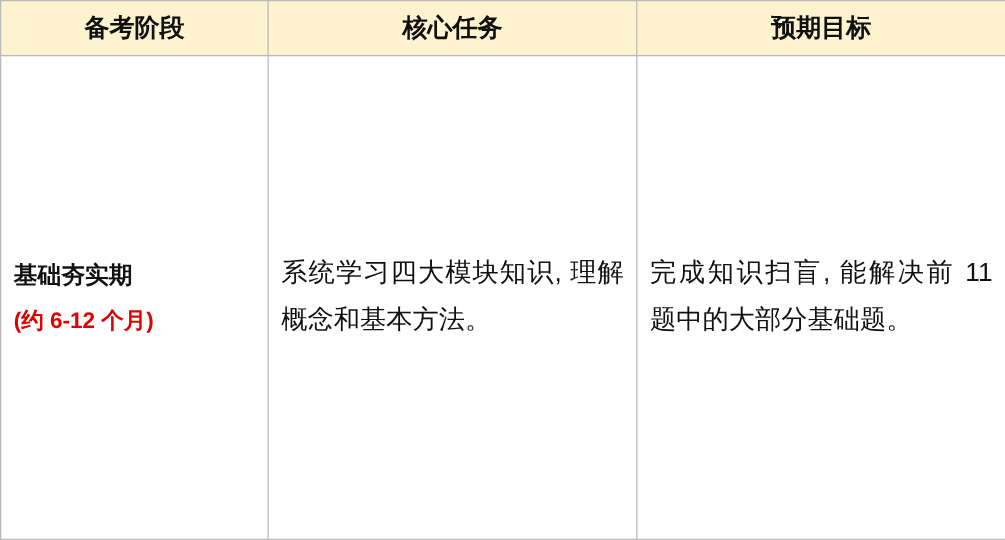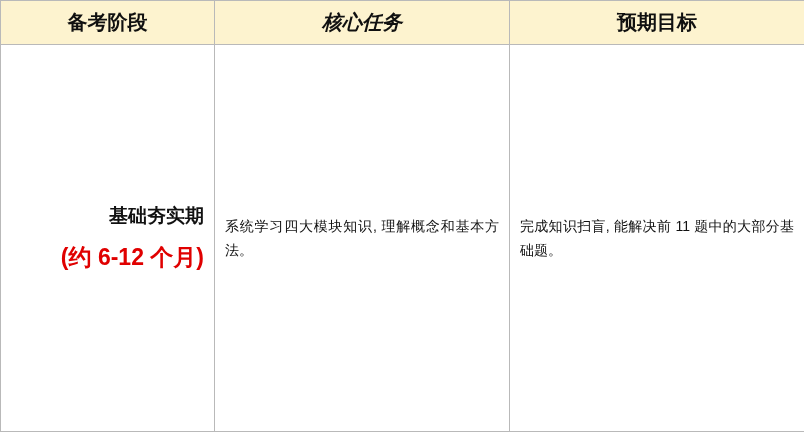--- a/index.html
+++ b/index.html
@@ -29,44 +29,44 @@
   }
   thead th {
     background: #fdf3cf;
     text-align: center;
     font-size: 20px;
     font-weight: bold;
     height: 44px;
     color: #101010;
   }
   thead th.col-stage { width: 214px; }
-  thead th.col-task  { width: 295px; font-style: italic; }
+  thead th.col-task  { width: 295px; }
   thead th.col-goal  { width: 295px; text-align: center; }
 
   tbody tr { height: 129px; }
 
   td.stage-cell {
-    text-align: right;
+    text-align: left;
     line-height: 1.75;
   }
   .stage-name {
     display: block;
     font-size: 19px;
     font-weight: bold;
     color: #111111;
   }
   .stage-duration {
     display: block;
-    font-size: 23px;
+    font-size: 18px;
     font-weight: bold;
     color: #e00000;
     margin-top: 4px;
   }
   td.body-cell {
-    font-size: 14px;
+    font-size: 21px;
     line-height: 1.75;
     text-align: justify;
     text-justify: inter-ideograph;
     color: #111111;
   }
 </style>
 </head>
 <body>
 
 <table class="plan-table">

